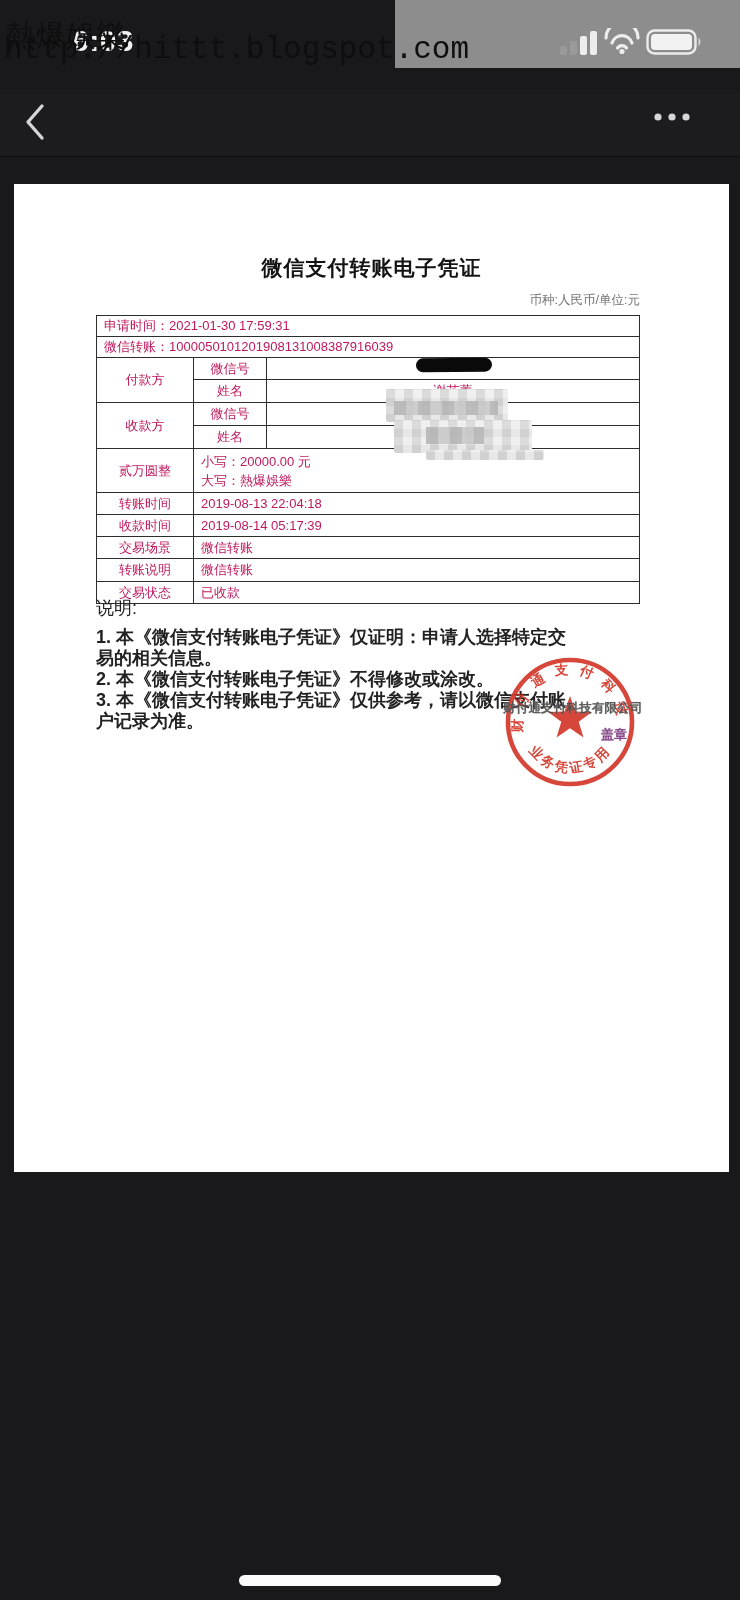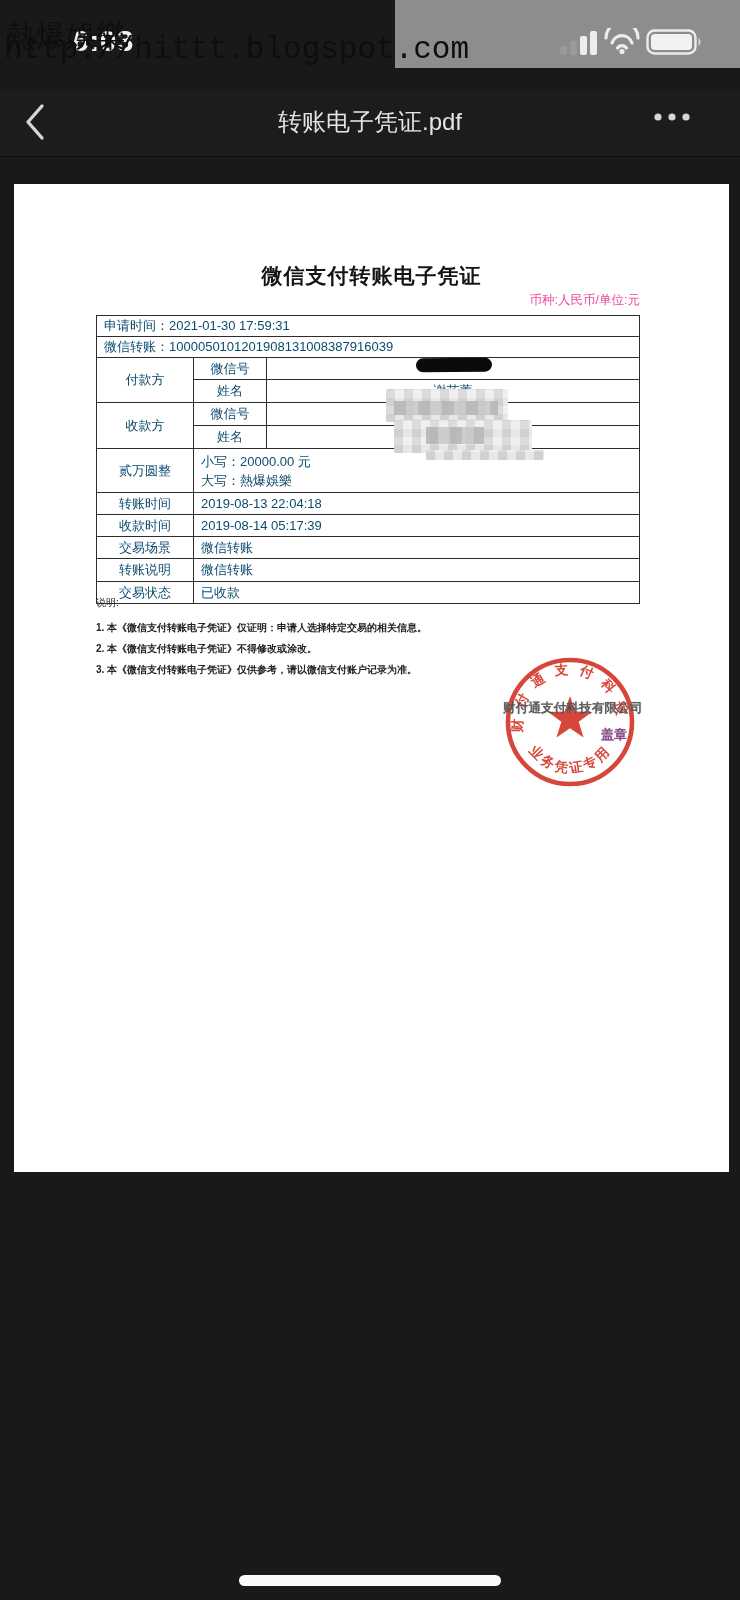--- a/index.html
+++ b/index.html
@@ -19,44 +19,44 @@
   .batt{position:absolute;left:646px;top:29px;}
   
   .nav-bar{position:absolute;left:0;top:90px;width:740px;height:66px;background:#1c1c1e;border-bottom:1px solid #0e0e10;}
   .back-btn{position:absolute;left:22px;top:12px;width:40px;height:44px;cursor:pointer;}
   .nav-title{position:absolute;left:120px;right:120px;top:16px;text-align:center;font-size:24px;
              color:#e4e4e4;font-weight:500;white-space:nowrap;}
   .more-btn{position:absolute;right:38px;top:20px;width:52px;height:30px;cursor:pointer;}
   
   .viewer{position:absolute;left:0;top:157px;width:740px;height:1443px;background:#19191b;}
   .page{position:absolute;left:14px;top:27px;width:715px;height:988px;background:#ffffff;}
-  .doc-title{position:absolute;left:0;top:78px;width:715px;text-align:center;font-size:21px;
+  .doc-title{position:absolute;left:0;top:70px;width:715px;text-align:center;font-size:21px;
              font-weight:700;color:#141414;letter-spacing:1px;}
-  .currency{position:absolute;right:89px;top:108px;font-size:12.5px;color:#ec4899;}
+  .currency{position:absolute;right:89px;top:108px;font-size:12.5px;color:#737373;}
   
   .doc-table{position:absolute;left:82px;top:131px;width:544px;border-collapse:collapse;table-layout:fixed;
-             font-size:13px;color:#0c4a6e;}
+             font-size:13px;color:#be185d;}
   .doc-table td{border:1px solid #2d2d2d;padding:0;overflow:hidden;}
   .cell-c{text-align:center;vertical-align:middle;}
   .cell-l{text-align:left;vertical-align:middle;padding-left:7px !important;}
   .h20 td{height:20px;} .h21 td{height:21px;} .h22 td{height:22px;} .h43 td{height:43px;}
   .amount-line{line-height:19px;padding-left:7px;}
   .redact-black{position:absolute;left:402px;top:174px;width:76px;height:14px;border-radius:8px;
                 background:#0a0a0a;transform:rotate(-.6deg);}
   .blur{position:absolute;background-color:#eeeeee;border-radius:2px;
         background-image:repeating-linear-gradient(90deg,rgba(175,175,175,.35) 0 9px,rgba(236,236,236,.55) 9px 18px),
                          repeating-linear-gradient(0deg,rgba(205,205,205,.35) 0 8px,rgba(248,248,248,.55) 8px 16px);}
   .blur-b1{left:372px;top:205px;width:122px;height:33px;}
   .blur-b2{left:380px;top:236px;width:138px;height:33px;}
   .blur-b3{left:412px;top:266px;width:118px;height:10px;}
   .blur-dark{position:absolute;background:repeating-linear-gradient(90deg,#b3b3b3 0 12px,#c7c7c7 12px 24px);opacity:.85;}
   .bd1{left:8px;top:12px;width:104px;height:14px;}
   .bd2{left:32px;top:7px;width:58px;height:17px;}
   
-  .notes{position:absolute;left:82px;top:412px;width:480px;font-size:10px;color:#222;}
+  .notes{position:absolute;left:82px;top:412px;width:480px;font-size:18px;color:#222;}
   .notes-heading{margin-bottom:7px;}
   .note-item{line-height:21px;font-weight:bold;}
   
   .stamp{position:absolute;left:481px;top:463px;width:150px;height:150px;opacity:.93;}
   .stamp-overlay-company{position:absolute;left:489px;top:516px;font-size:12.5px;font-weight:700;
         color:#4a4a4a;letter-spacing:0.2px;white-space:nowrap;opacity:.88;text-shadow:0 0 1px #9a9a9a;}
   .stamp-overlay-seal{position:absolute;left:587px;top:542px;font-size:13px;font-weight:700;
         color:#701a75;opacity:.8;text-shadow:0 0 1px #9a9a9a;}
   
   .home-indicator{position:absolute;left:239px;top:1575px;width:262px;height:11px;border-radius:6px;background:#fafafa;}
@@ -91,21 +91,20 @@
     <div class="wm-line1">熱爆娛樂</div>
     <div class="wm-line2">http://hittt.blogspot.com</div>
   </div>
 
   <div class="nav-bar">
     <div class="back-btn">
       <svg width="26" height="40" viewBox="0 0 26 40">
         <polyline points="20,4 6,20 20,36" fill="none" stroke="#d6d6d6" stroke-width="3.4" stroke-linecap="round" stroke-linejoin="round"></polyline>
       </svg>
     </div>
-    <div class="nav-title">转账电子凭证.pdf</div>
     <div class="more-btn">
       <svg width="48" height="14" viewBox="0 0 48 14">
         <circle cx="8" cy="7" r="3.6" fill="#d6d6d6"></circle>
         <circle cx="22" cy="7" r="3.6" fill="#d6d6d6"></circle>
         <circle cx="36" cy="7" r="3.6" fill="#d6d6d6"></circle>
       </svg>
     </div>
   </div>
 
   <div class="viewer">

